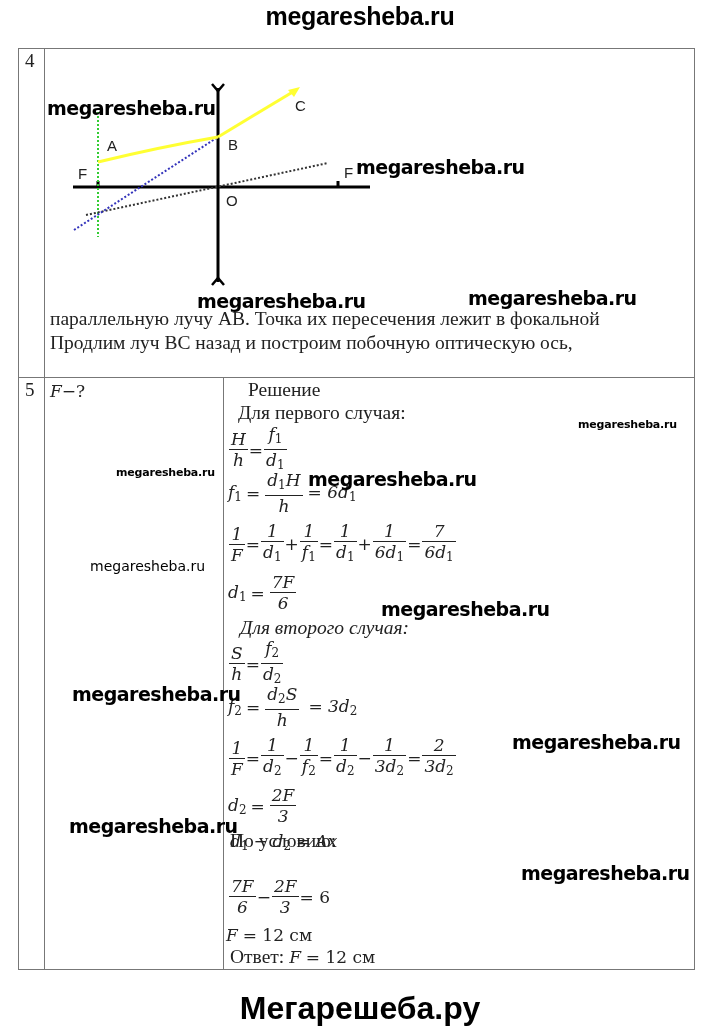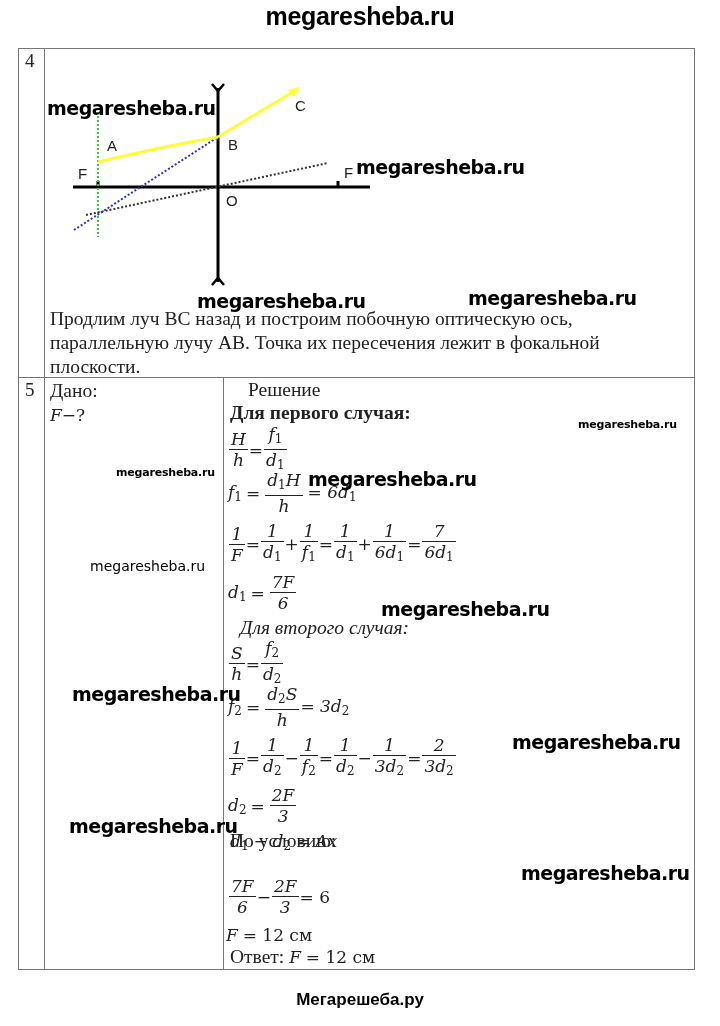--- a/index.html
+++ b/index.html
@@ -1,18 +1,18 @@
 <!DOCTYPE html>
 <html><head>
 <meta charset="utf-8">
 <style>
   html, body { margin:0; padding:0; background:#ffffff; }
   body { width:720px; height:1026px; position:relative; overflow:hidden; font-family:"Liberation Serif", serif; color:#111; }
   .site-header { position:absolute; top:2px; left:0; width:720px; text-align:center; font-family:"Liberation Sans", sans-serif; font-weight:bold; font-size:25px; letter-spacing:-0.3px; color:#000; }
-  .site-footer { position:absolute; top:990px; left:0; width:720px; text-align:center; font-family:"Liberation Sans", sans-serif; font-weight:bold; font-size:17px; color:#000; }
+  .site-footer { position:absolute; top:990px; left:0; width:720px; text-align:center; font-family:"Liberation Sans", sans-serif; font-weight:bold; font-size:32px; color:#000; }
   .tbl { position:absolute; left:18px; top:48px; width:677px; height:922px; border:1px solid #777; box-sizing:border-box; }
   .vline { position:absolute; background:#777; width:1px; }
   .hline { position:absolute; background:#777; height:1px; }
   .num { position:absolute; font-size:19px; color:#222; }
   .txt { position:absolute; font-size:19.5px; line-height:24px; color:#222; }
   .line { position:absolute; font-size:19.5px; color:#222; white-space:nowrap; }
   .m { font-family:"DejaVu Serif", serif; font-style:italic; font-size:17px; }
   .mn { font-family:"DejaVu Serif", serif; font-size:17px; }
   .frac { display:inline-block; vertical-align:middle; text-align:center; margin:0 1px; }
   .frac > span { display:block; line-height:20px; padding:0 2px; }
@@ -59,34 +59,32 @@
 
   <text x="107" y="151" font-family="Liberation Sans, sans-serif" font-size="15" fill="#222">A</text>
   <text x="228" y="150" font-family="Liberation Sans, sans-serif" font-size="15" fill="#222">B</text>
   <text x="295" y="111" font-family="Liberation Sans, sans-serif" font-size="15" fill="#222">C</text>
   <text x="78" y="179" font-family="Liberation Sans, sans-serif" font-size="15" fill="#222">F</text>
   <text x="344" y="178" font-family="Liberation Sans, sans-serif" font-size="15" fill="#222">F</text>
   <text x="226" y="206" font-family="Liberation Sans, sans-serif" font-size="15" fill="#222">O</text>
 </svg>
 
 <div class="txt" style="left:50px; top:307px; width:640px;">
+  <div>параллельную лучу AB. Точка их пересечения лежит в фокальной</div>
   <div>Продлим луч BC назад и построим побочную оптическую ось,</div>
-  <div>параллельную лучу AB. Точка их пересечения лежит в фокальной</div>
-  <div>плоскости.</div>
 </div>
 
 <div class="num" style="left:25px; top:379px;">5</div>
 
 <div class="txt" style="left:50px; top:379px; width:170px;">
-  <div>Дано:</div>
   <div><span class="m">F</span><span class="mn">−?</span></div>
 </div>
 
 <div class="line" style="left:248px; top:379px;">Решение</div>
-<div class="line" style="left:230px; top:402px;font-weight:bold;">Для первого случая:</div>
+<div class="line" style="left:238px; top:402px;">Для первого случая:</div>
 
 <div class="line eq" style="left:228px; top:424px;">
   <span class="frac m">
       <span class="top">H</span>
       <span>h</span>
     </span>
   <span class="mn">=</span>
   <span class="frac m">
       <span class="top"><span>f</span><sub>1</sub></span>
       <span><span>d</span><sub>1</sub></span>
@@ -158,21 +156,21 @@
     </span>
 </div>
 
 <div class="line eq" style="left:228px; top:684px;">
   <span class="m"><span>f</span><sub>2</sub></span>
   <span class="mn" style="margin:0 4px;">=</span>
   <span class="frac m">
       <span class="top"><span>d</span><sub>2</sub><span>S</span></span>
       <span>h</span>
     </span>
-  <span class="m" style="margin-left:0;"><span>= 3d</span><sub>2</sub></span>
+  <span class="m" style="margin-left:8px;"><span>= 3d</span><sub>2</sub></span>
 </div>
 
 <div class="line eq" style="left:228px; top:735px;">
   <span class="frac m">
       <span class="top mn">1</span>
       <span>F</span>
     </span>
   <span class="mn">=</span>
   <span class="frac m">
       <span class="top mn">1</span>

